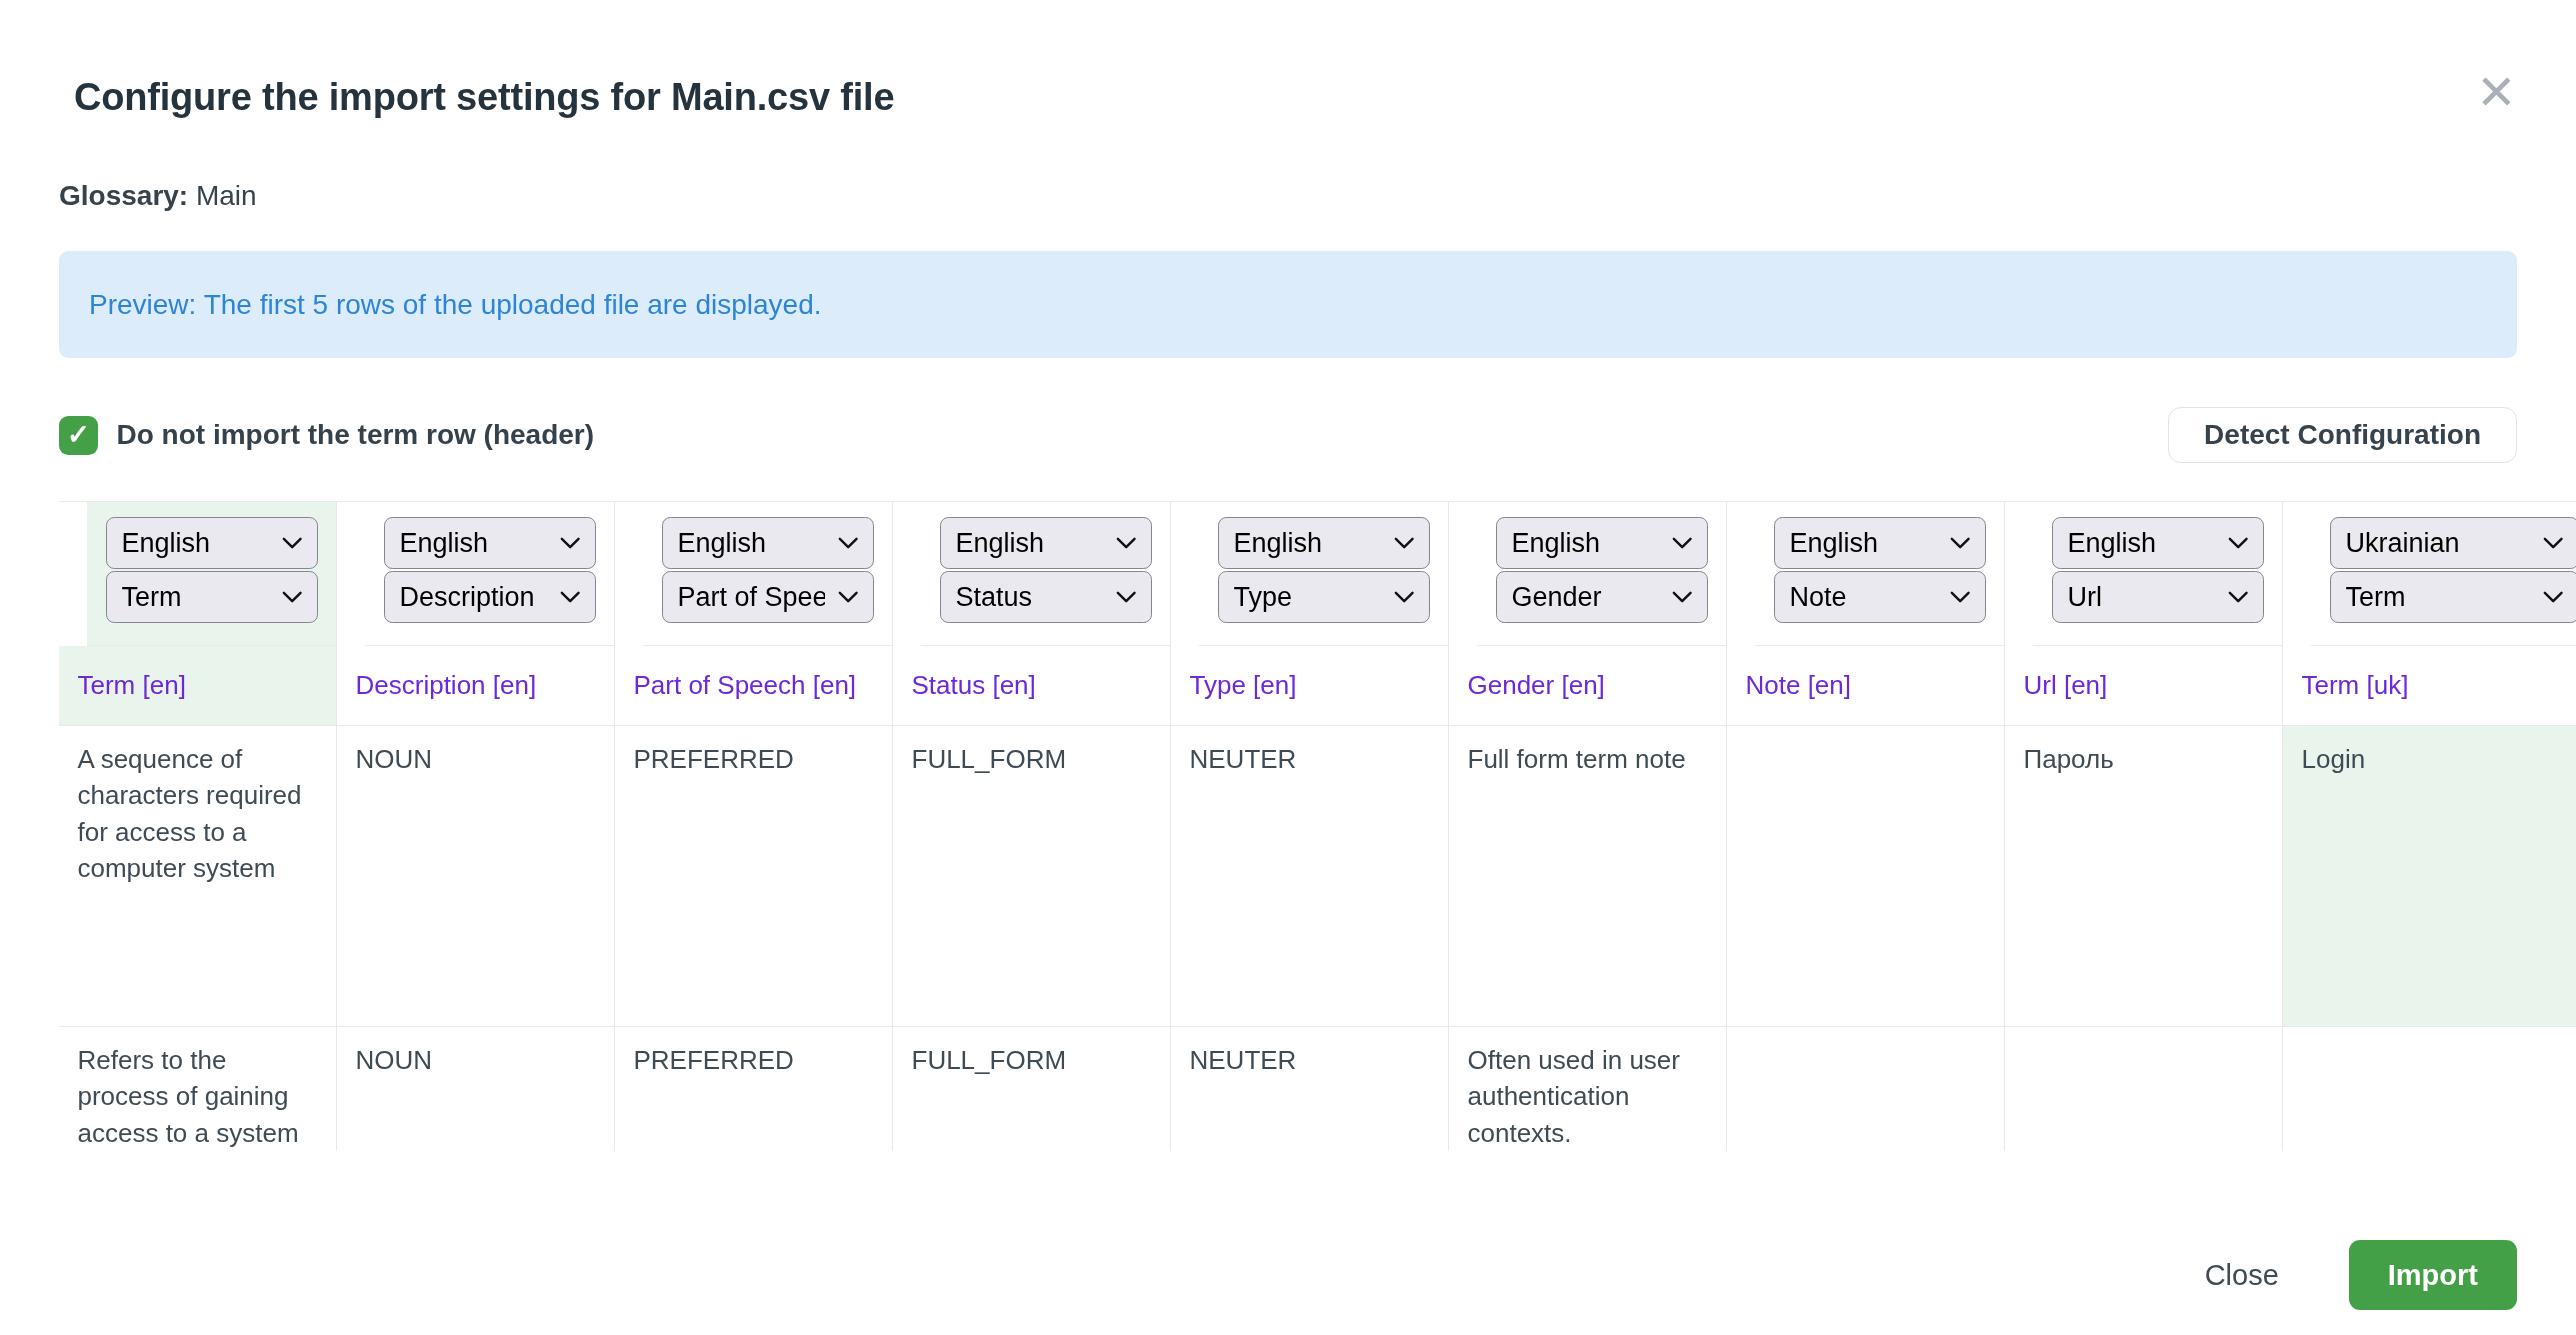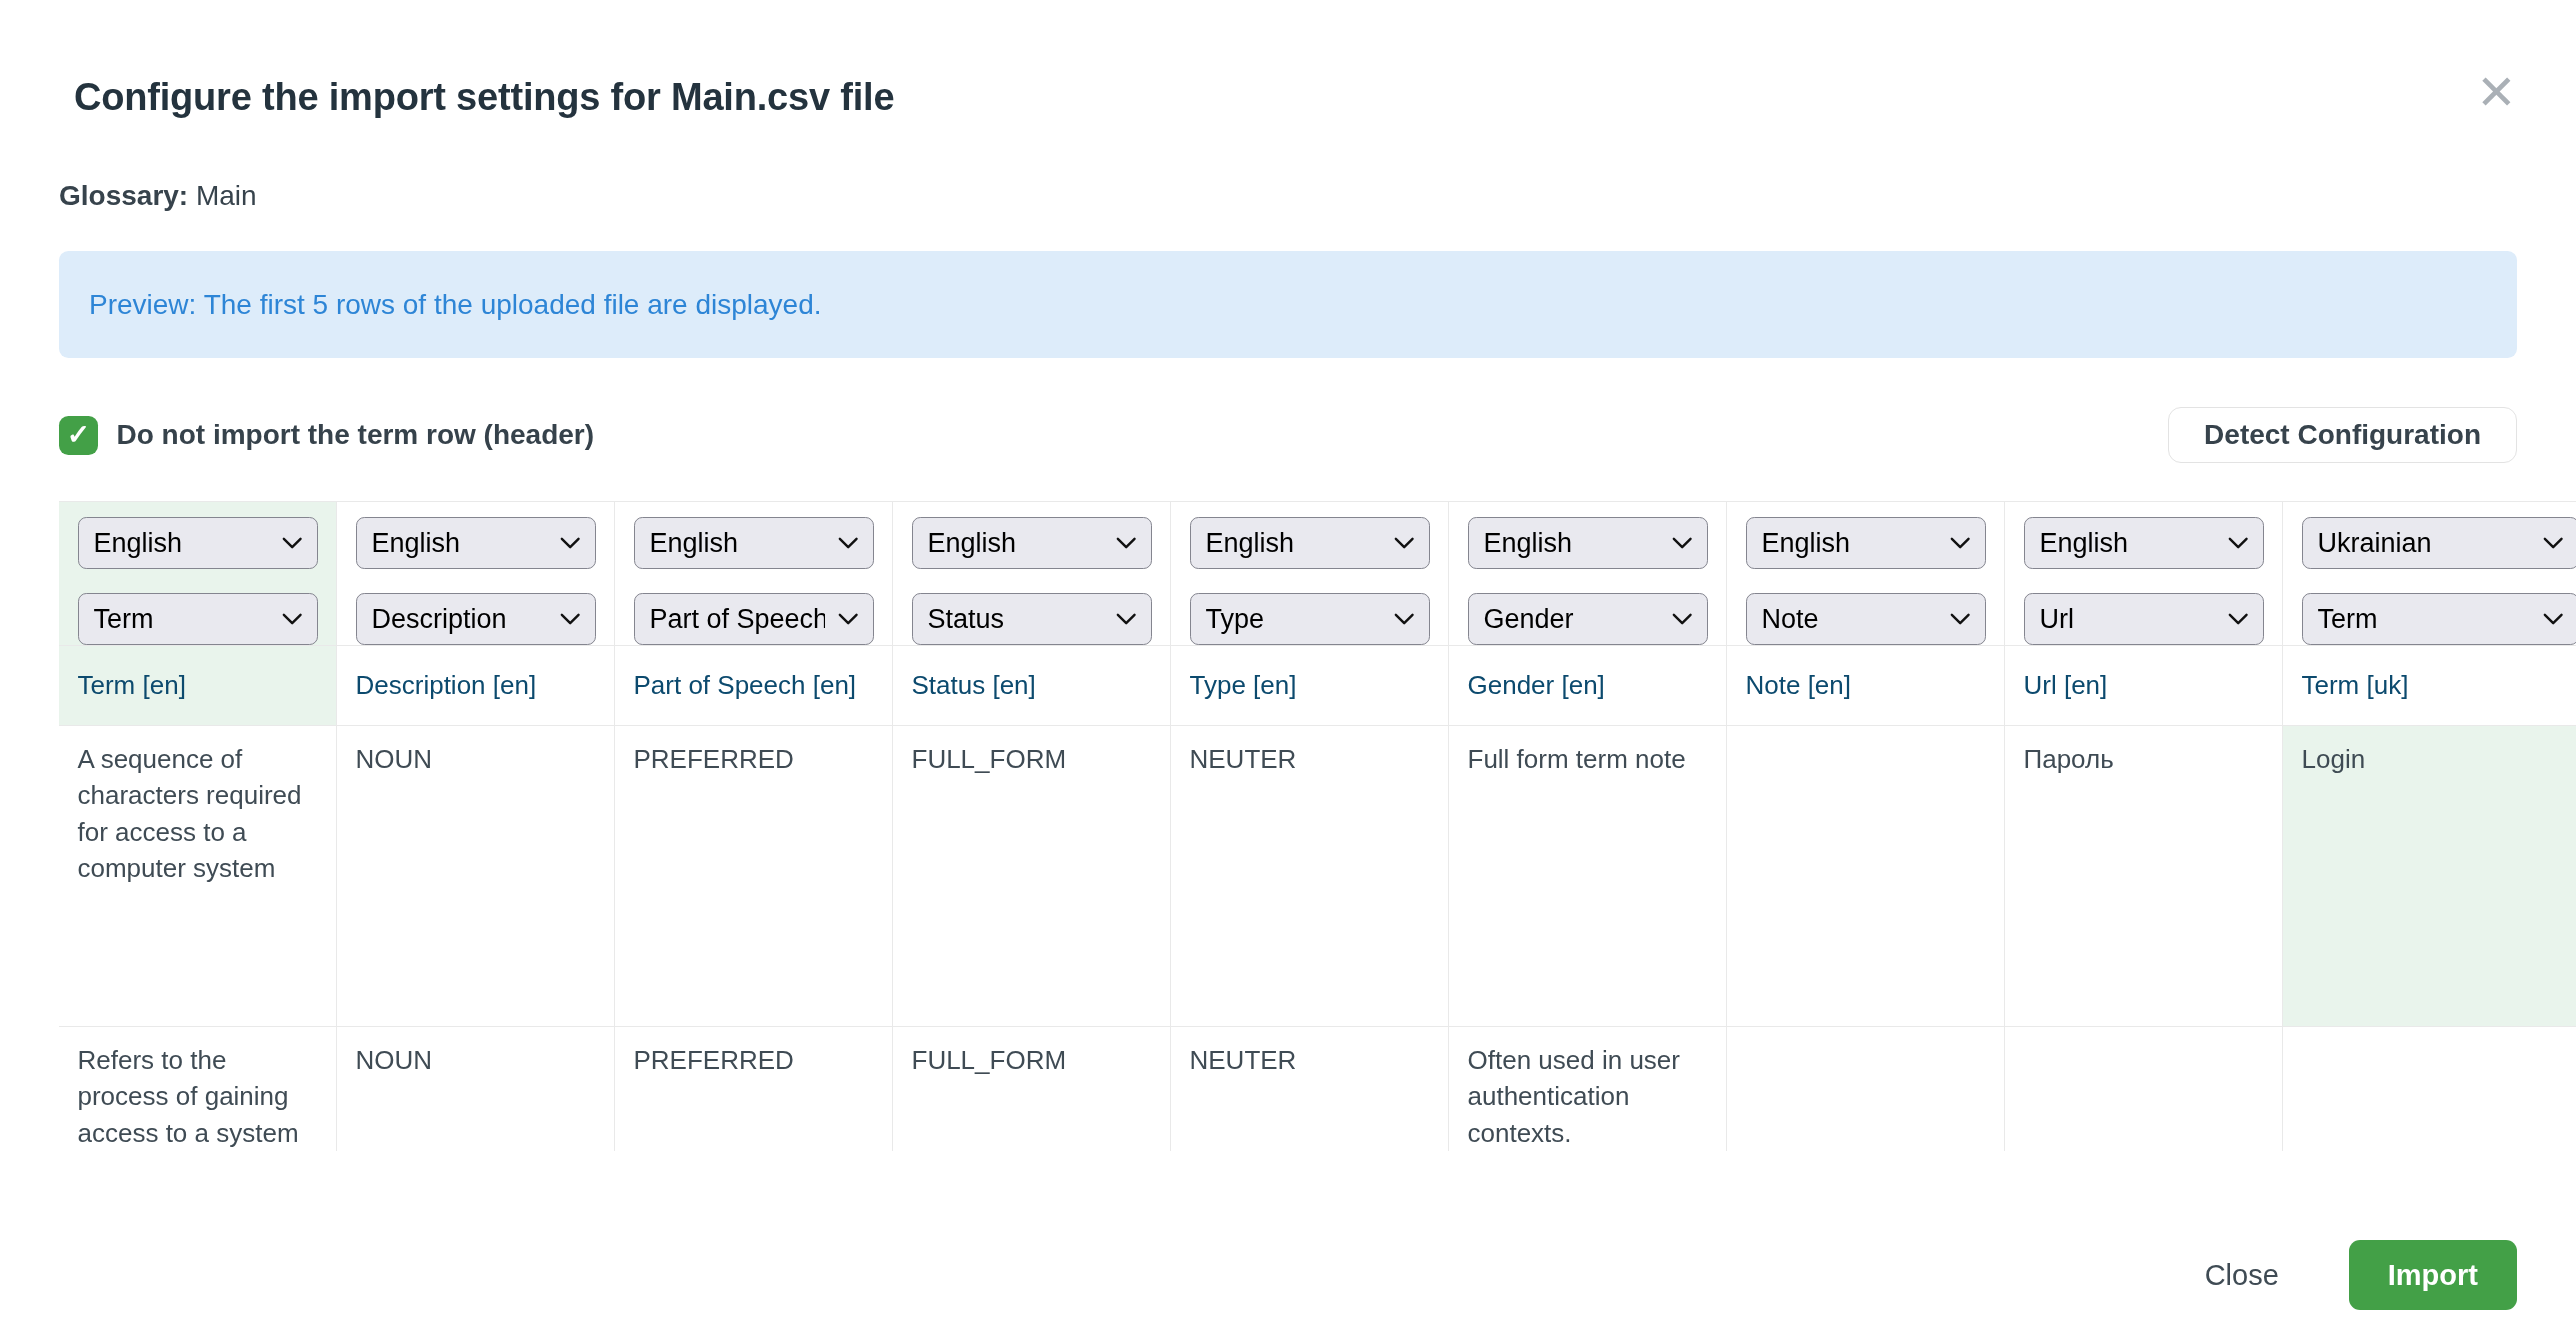--- a/index.html
+++ b/index.html
@@ -73,42 +73,42 @@
     width: 2535px;
   }
   .cell {
     border-right: 1.9px solid #e9e9e9;
     border-bottom: 1.9px solid #e9e9e9;
     background: #ffffff;
     min-width: 0;
   }
   .cell.first { background: #e9f4ec; }
 
-  .dd-cell { padding: 15px 18.5px 0; display: flex; flex-direction: column; gap: 24px; }
+  .dd-cell { padding: 15px 18.5px 0; display: flex; flex-direction: column; gap: 2px; margin-left: 28px; }
   .select-wrap { position: relative; width: 100%; height: 52px; }
   select {
     -webkit-appearance: none; appearance: none;
     width: 100%; height: 52px;
     background: #e9e9ef;
     border: 1.9px solid #84858f;
     border-radius: 8.3px;
     padding: 0 48px 0 15px;
     font-family: inherit; font-size: 27px; color: #000000;
     cursor: pointer;
   }
   .chev {
     position: absolute; right: 15px; top: 50%;
     width: 20.4px; height: 13px; margin-top: -6.5px;
     pointer-events: none;
   }
 
   .hd-cell {
     display: flex; align-items: center;
     padding: 0 18.5px;
-    font-size: 26px; color: #0c4a6e;
+    font-size: 26px; color: #6d28d9;
   }
   .data-cell {
     padding: 15px 18.5px;
     font-size: 26px; line-height: 1.4; color: #3f4b54;
     overflow-wrap: break-word;
   }
 
   .footer {
     margin-top: 89px;
     display: flex; justify-content: flex-end; align-items: center; gap: 70px;

